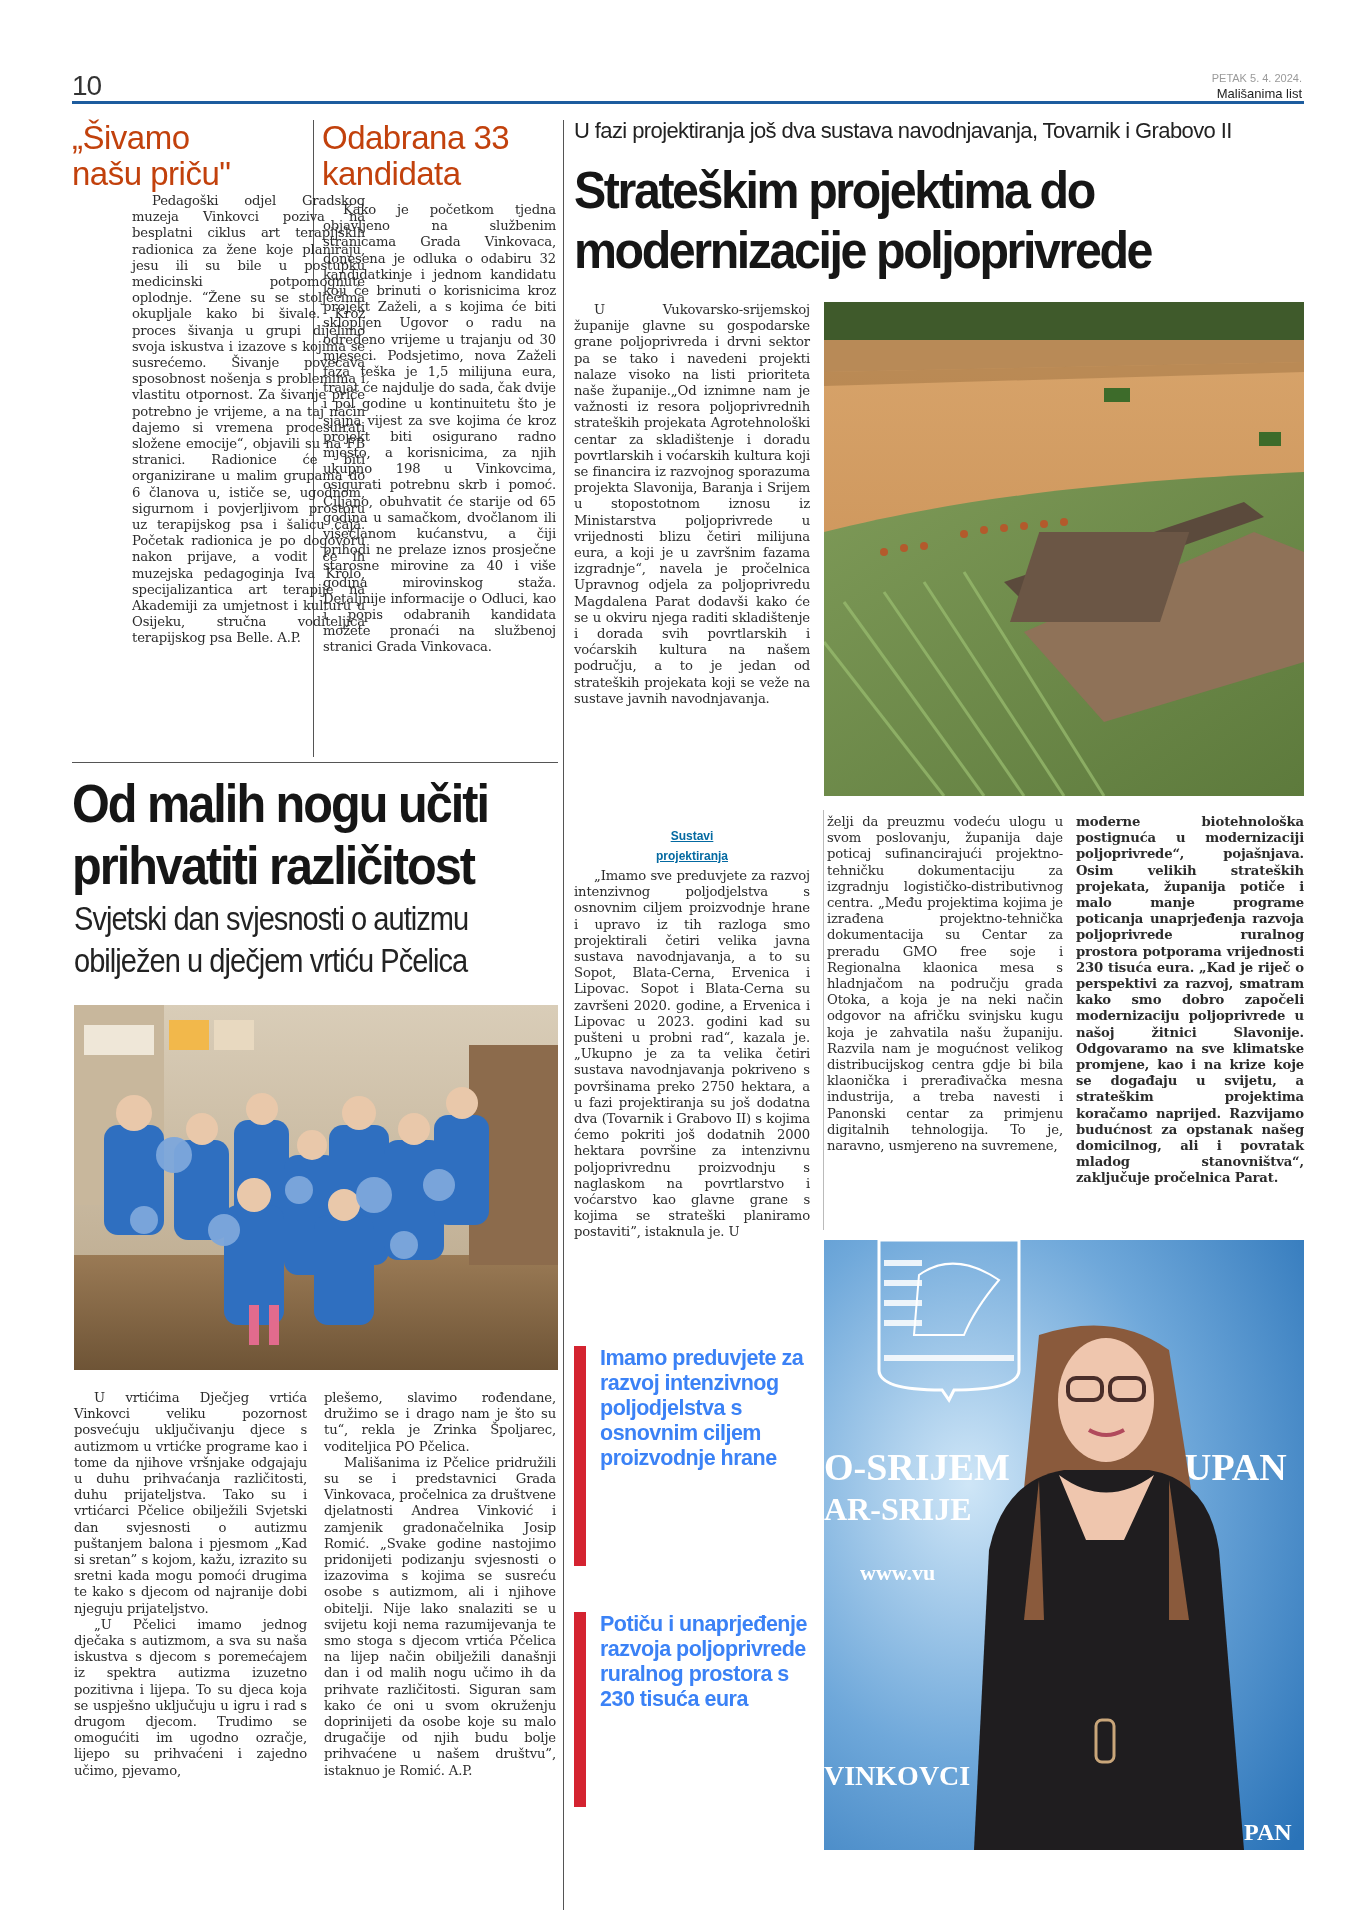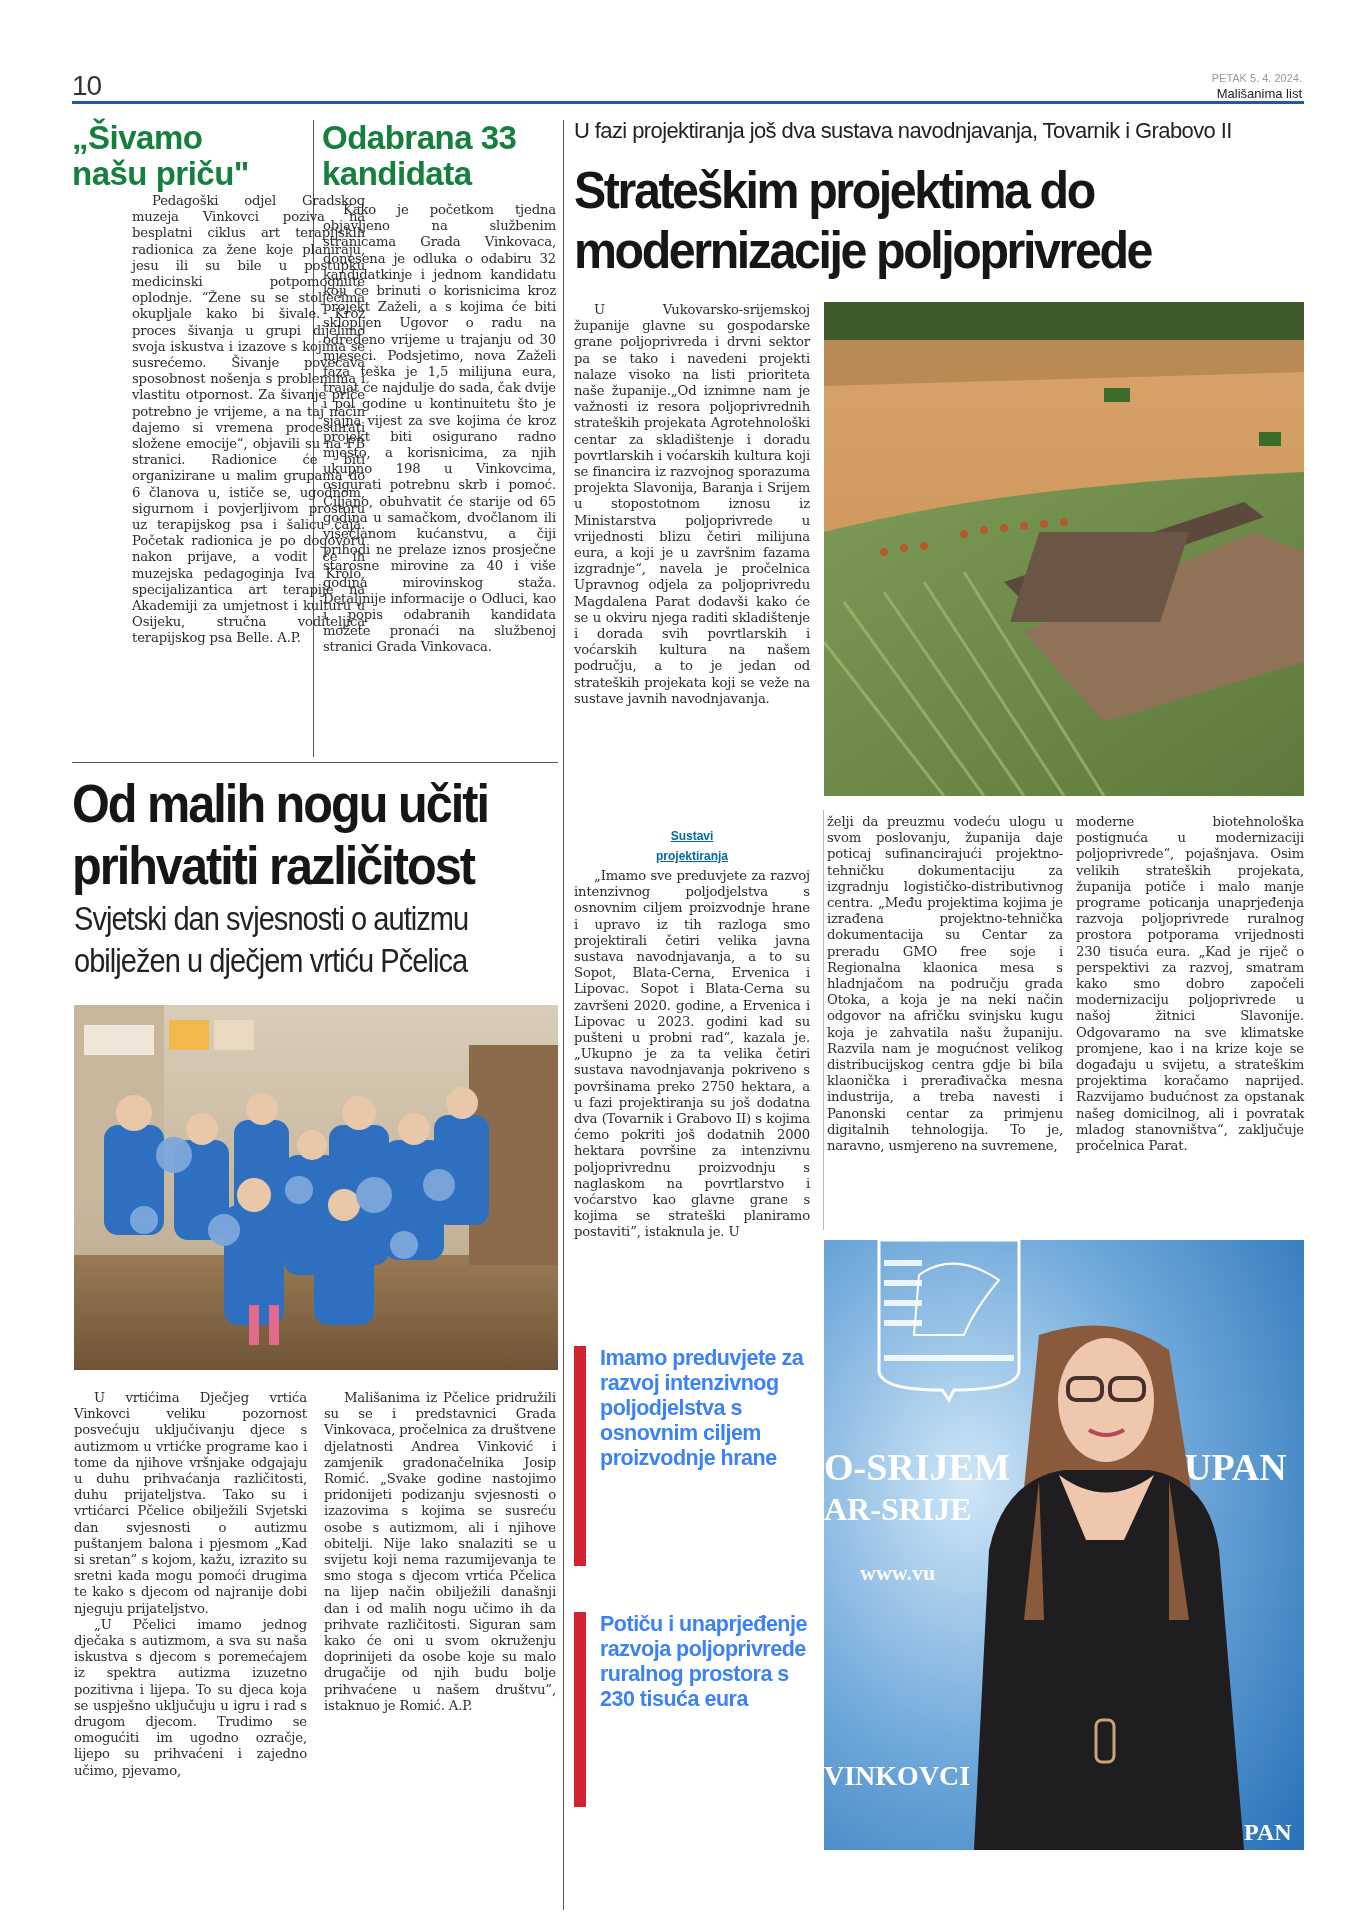--- a/index.html
+++ b/index.html
@@ -11,21 +11,21 @@
   
   .page-num { left: 72px; top: 70px; font-family: "Liberation Sans", sans-serif; font-size: 28px; font-weight: 300; color: #333; letter-spacing: -1px; }
   .hdr-date { right: 52px; top: 72px; font-family: "Liberation Sans", sans-serif; font-size: 11px; color: #9a9a9a; }
   .hdr-paper { right: 52px; top: 86px; font-family: "Liberation Sans", sans-serif; font-size: 13px; color: #222; text-align: right; }
   .hdr-rule { left: 72px; top: 101px; width: 1232px; height: 3px; background: #1d5c9e; }
 
   
   .vrule { width: 1px; background: #555; }
 
   
-  .hl { font-family: "Liberation Sans", sans-serif; font-weight: 700; color: #15803d; letter-spacing: -0.5px; }
+  .hl { font-family: "Liberation Sans", sans-serif; font-weight: 400; color: #c2410c; letter-spacing: -0.5px; }
   .hl-small { font-size: 33px; line-height: 36px; }
   .kicker { font-family: "Liberation Sans", sans-serif; font-weight: 400; color: #222; font-size: 22px; letter-spacing: -0.6px; white-space: nowrap; }
   .hl-main { font-family: "Liberation Sans", sans-serif; font-weight: 900; font-size: 52px; line-height: 60px; letter-spacing: -2.6px; color: #161616; white-space: nowrap; transform: scaleX(0.93); transform-origin: left; }
   .hl-mid { font-family: "Liberation Sans", sans-serif; font-weight: 700; font-size: 54px; line-height: 62px; letter-spacing: -2.2px; color: #161616; white-space: nowrap; transform: scaleX(0.9); transform-origin: left; }
   .sub-mid { font-family: "Liberation Sans", sans-serif; font-weight: 400; font-size: 33px; line-height: 42px; letter-spacing: -1.1px; color: #222; white-space: nowrap; transform: scaleX(0.88); transform-origin: left; }
 
   
   .body { font-size: 13.2px; line-height: 16.2px; text-align: justify; hyphens: manual; color: #2c2c2c; letter-spacing: -0.15px; }
   .body p { text-indent: 20px; }
   .body p.noindent { text-indent: 0; }
@@ -140,20 +140,21 @@
         <rect x="195" y="300" width="10" height="40"></rect>
       </g>
     </svg>
   </div>
 
   <div class="abs body" style="left:74px; top:1390px; width:233px;">
     <p>U vrtićima Dječjeg vrtića Vinkovci veliku pozornost posvećuju uključivanju djece s autizmom u vrtićke programe kao i tome da njihove vršnjake odgajaju u duhu prihvaćanja različitosti, duhu prijateljstva. Tako su i vrtićarci Pčelice obilježili Svjetski dan svjesnosti o autizmu puštanjem balona i pjesmom „Kad si sretan” s kojom, kažu, izrazito su sretni kada mogu pomoći drugima te kako s djecom od najranije dobi njeguju prijateljstvo.</p>
     <p>„U Pčelici imamo jednog dječaka s autizmom, a sva su naša iskustva s djecom s poremećajem iz spektra autizma izuzetno pozitivna i lijepa. To su djeca koja se uspješno uključuju u igru i rad s drugom djecom. Trudimo se omogućiti im ugodno ozračje, lijepo su prihvaćeni i zajedno učimo, pjevamo,</p>
   </div>
   <div class="abs body" style="left:324px; top:1390px; width:232px;">
+    <p class="noindent">plešemo, slavimo rođendane, družimo se i drago nam je što su tu“, rekla je Zrinka Špoljarec, voditeljica PO Pčelica.</p>
     <p>Mališanima iz Pčelice pridružili su se i predstavnici Grada Vinkovaca, pročelnica za društvene djelatnosti Andrea Vinković i zamjenik gradonačelnika Josip Romić. „Svake godine nastojimo pridonijeti podizanju svjesnosti o izazovima s kojima se susreću osobe s autizmom, ali i njihove obitelji. Nije lako snalaziti se u svijetu koji nema razumijevanja te smo stoga s djecom vrtića Pčelica na lijep način obilježili današnji dan i od malih nogu učimo ih da prihvate različitosti. Siguran sam kako će oni u svom okruženju doprinijeti da osobe koje su malo drugačije od njih budu bolje prihvaćene u našem društvu”, istaknuo je Romić. A.P.</p>
   </div>
 </section>
 
 <section>
   <div class="abs kicker" style="left:574px; top:118px;">U fazi projektiranja još dva sustava navodnjavanja, Tovarnik i Grabovo II</div>
   <div class="abs hl-main" style="left:574px; top:160px;">
     <div>Strateškim projektima do</div>
     <div>modernizacije poljoprivrede</div>
   </div>
@@ -209,21 +210,21 @@
     <div>Sustavi</div>
     <div>projektiranja</div>
   </div>
 
   <div class="abs body" style="left:574px; top:868px; width:236px;">
     <p>„Imamo sve preduvjete za razvoj intenzivnog poljodjelstva s osnovnim ciljem proizvodnje hrane i upravo iz tih razloga smo projektirali četiri velika javna sustava navodnjavanja, a to su Sopot, Blata-Cerna, Ervenica i Lipovac. Sopot i Blata-Cerna su završeni 2020. godine, a Ervenica i Lipovac u 2023. godini kad su pušteni u probni rad“, kazala je. „Ukupno je za ta velika četiri sustava navodnjavanja pokriveno s površinama preko 2750 hektara, a u fazi projektiranja su još dodatna dva (Tovarnik i Grabovo II) s kojima ćemo pokriti još dodatnih 2000 hektara površine za intenzivnu poljoprivrednu proizvodnju s naglaskom na povrtlarstvo i voćarstvo kao glavne grane s kojima se strateški planiramo postaviti”, istaknula je. U</p>
   </div>
   <div class="abs body" style="left:827px; top:814px; width:236px;">
     <p class="noindent">želji da preuzmu vodeću ulogu u svom poslovanju, županija daje poticaj sufinancirajući projektno-tehničku dokumentaciju za izgradnju logističko-distributivnog centra. „Među projektima kojima je izrađena projektno-tehnička dokumentacija su Centar za preradu GMO free soje i Regionalna klaonica mesa s hladnjačom na području grada Otoka, a koja je na neki način odgovor na afričku svinjsku kugu koja je zahvatila našu županiju. Razvila nam je mogućnost velikog distribucijskog centra gdje bi bila klaonička i prerađivačka mesna industrija, a treba navesti i Panonski centar za primjenu digitalnih tehnologija. To je, naravno, usmjereno na suvremene,</p>
   </div>
-  <div class="abs body" style="left:1076px; top:814px; width:228px;">
+  <div class="abs body" style="left:1076px; top:814px; width:228px;font-weight:bold;">
     <p class="noindent">moderne biotehnološka postignuća u modernizaciji poljoprivrede“, pojašnjava. Osim velikih strateških projekata, županija potiče i malo manje programe poticanja unaprjeđenja razvoja poljoprivrede ruralnog prostora potporama vrijednosti 230 tisuća eura. „Kad je riječ o perspektivi za razvoj, smatram kako smo dobro započeli modernizaciju poljoprivrede u našoj žitnici Slavonije. Odgovaramo na sve klimatske promjene, kao i na krize koje se događaju u svijetu, a strateškim projektima koračamo naprijed. Razvijamo budućnost za opstanak našeg domicilnog, ali i povratak mladog stanovništva“, zaključuje pročelnica Parat.</p>
   </div>
 
   <div class="abs pull" style="left:574px; top:1346px; width:240px; height:220px;">
     <div class="bar"></div>
     <div class="txt">Imamo preduvjete za razvoj intenzivnog poljodjelstva s osnovnim ciljem proizvodnje hrane</div>
   </div>
   <div class="abs pull" style="left:574px; top:1612px; width:240px; height:195px;">
     <div class="bar"></div>
     <div class="txt">Potiču i unaprjeđenje razvoja poljoprivrede ruralnog prostora s 230 tisuća eura</div>

